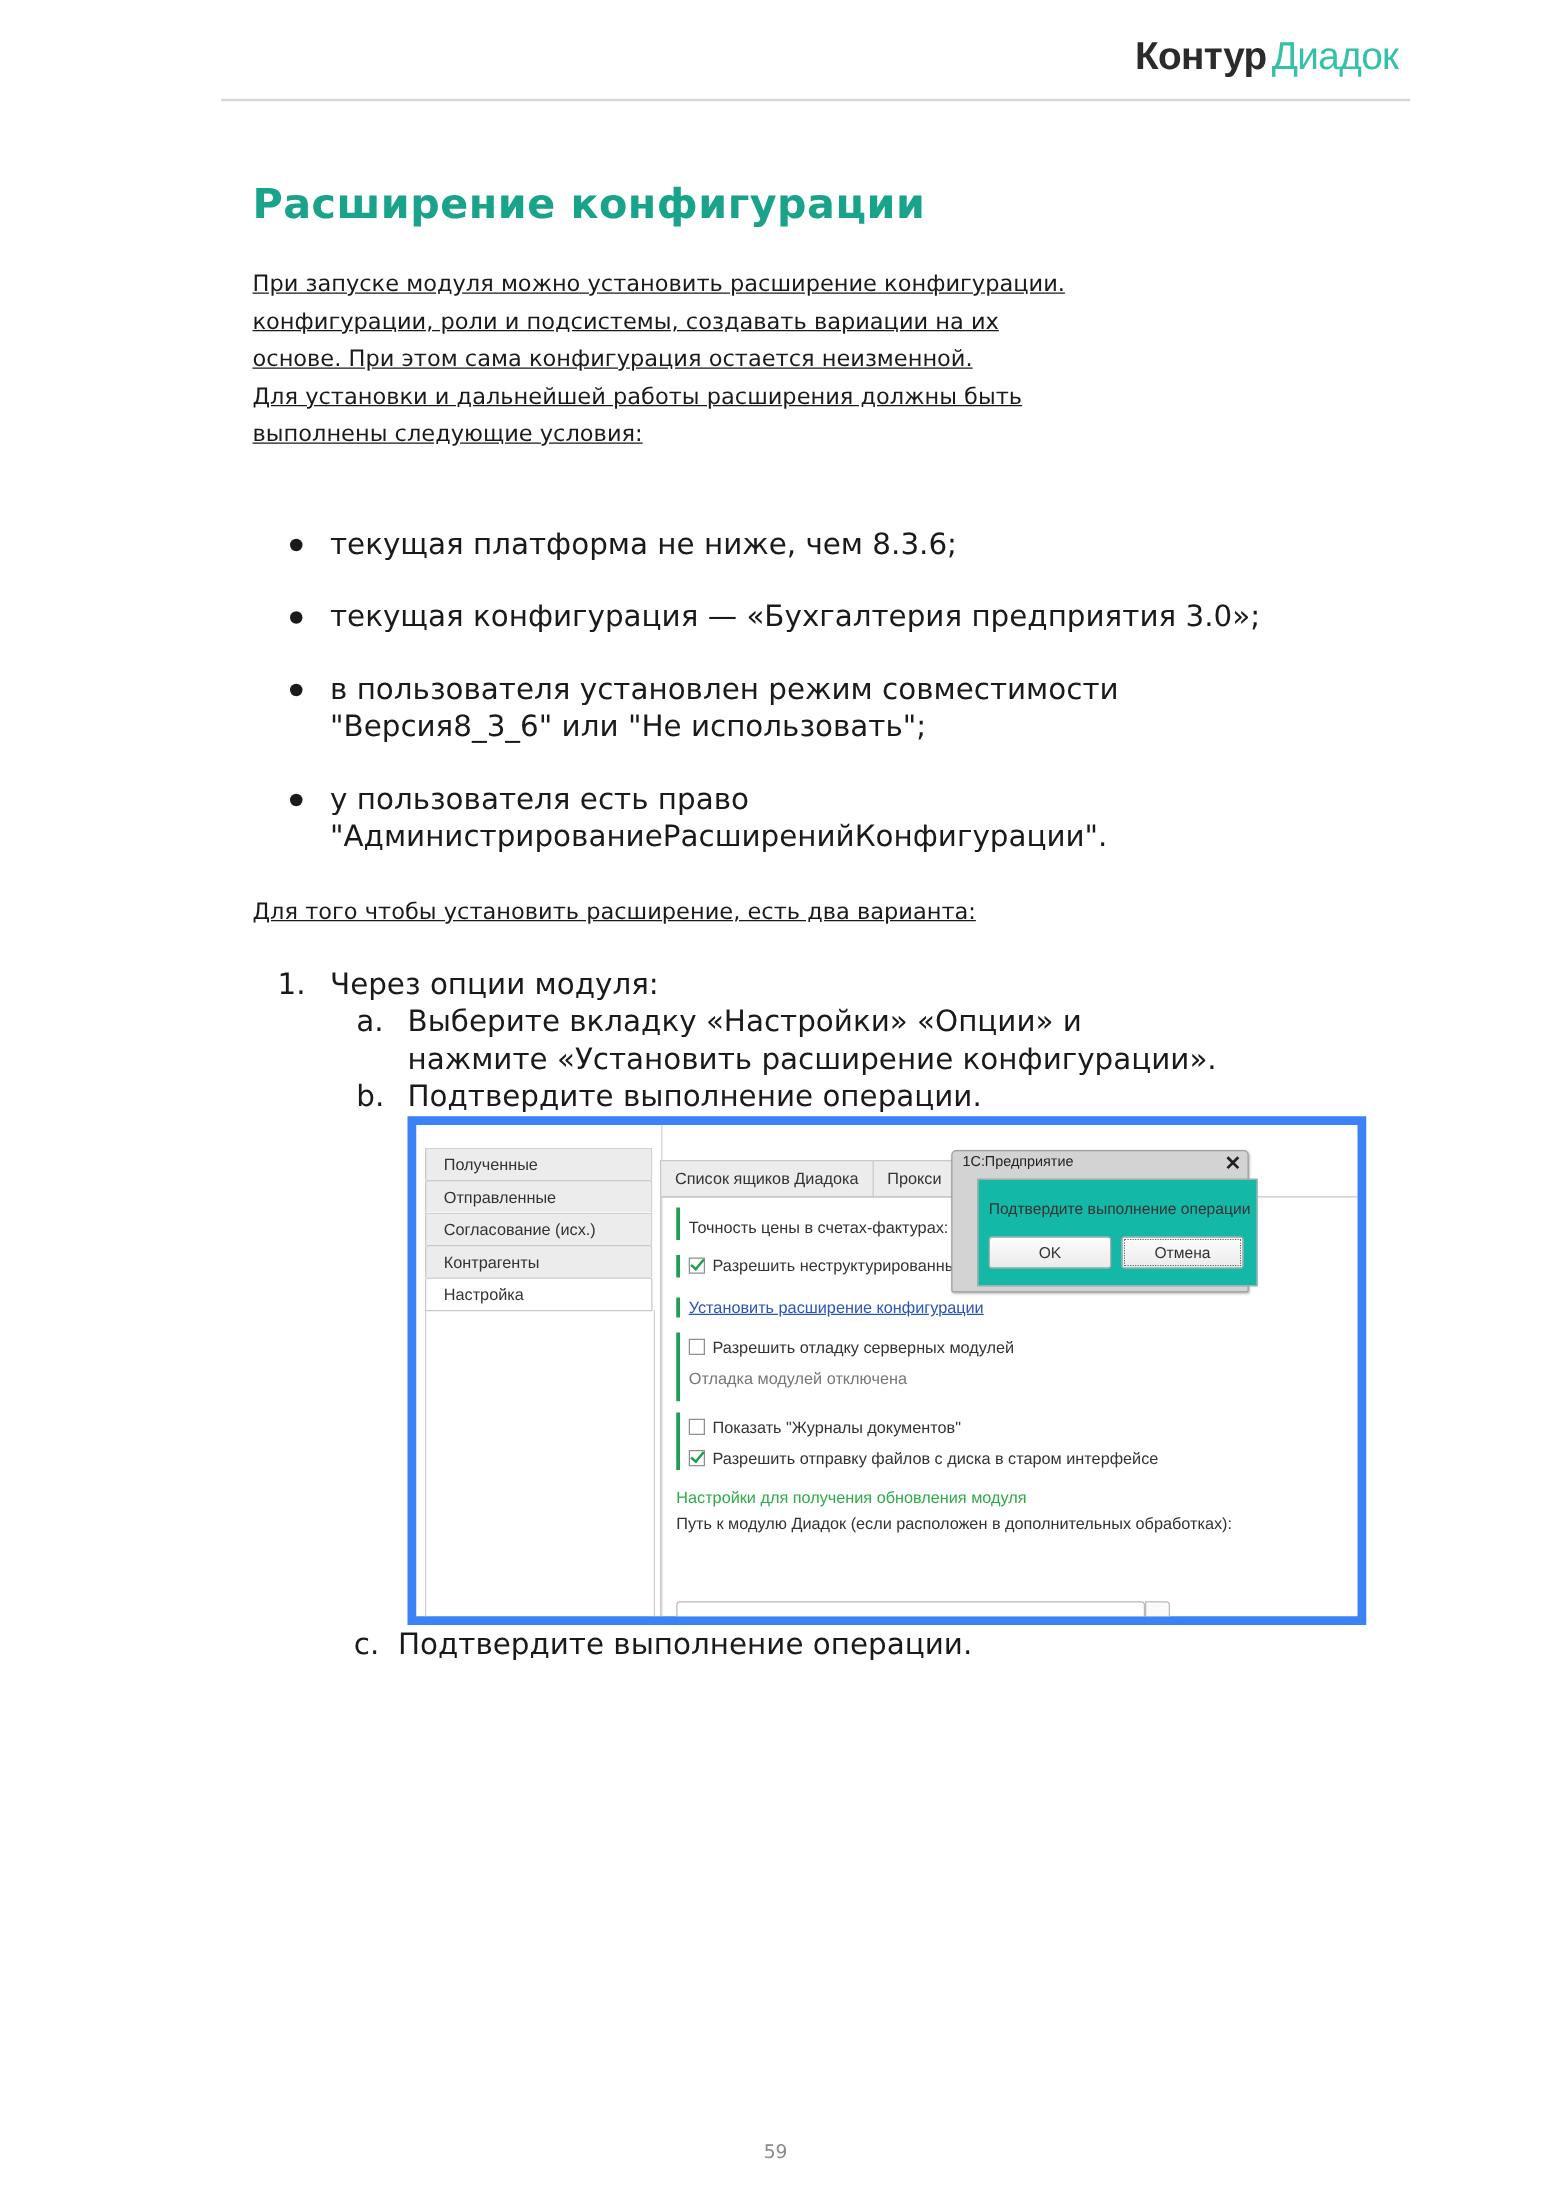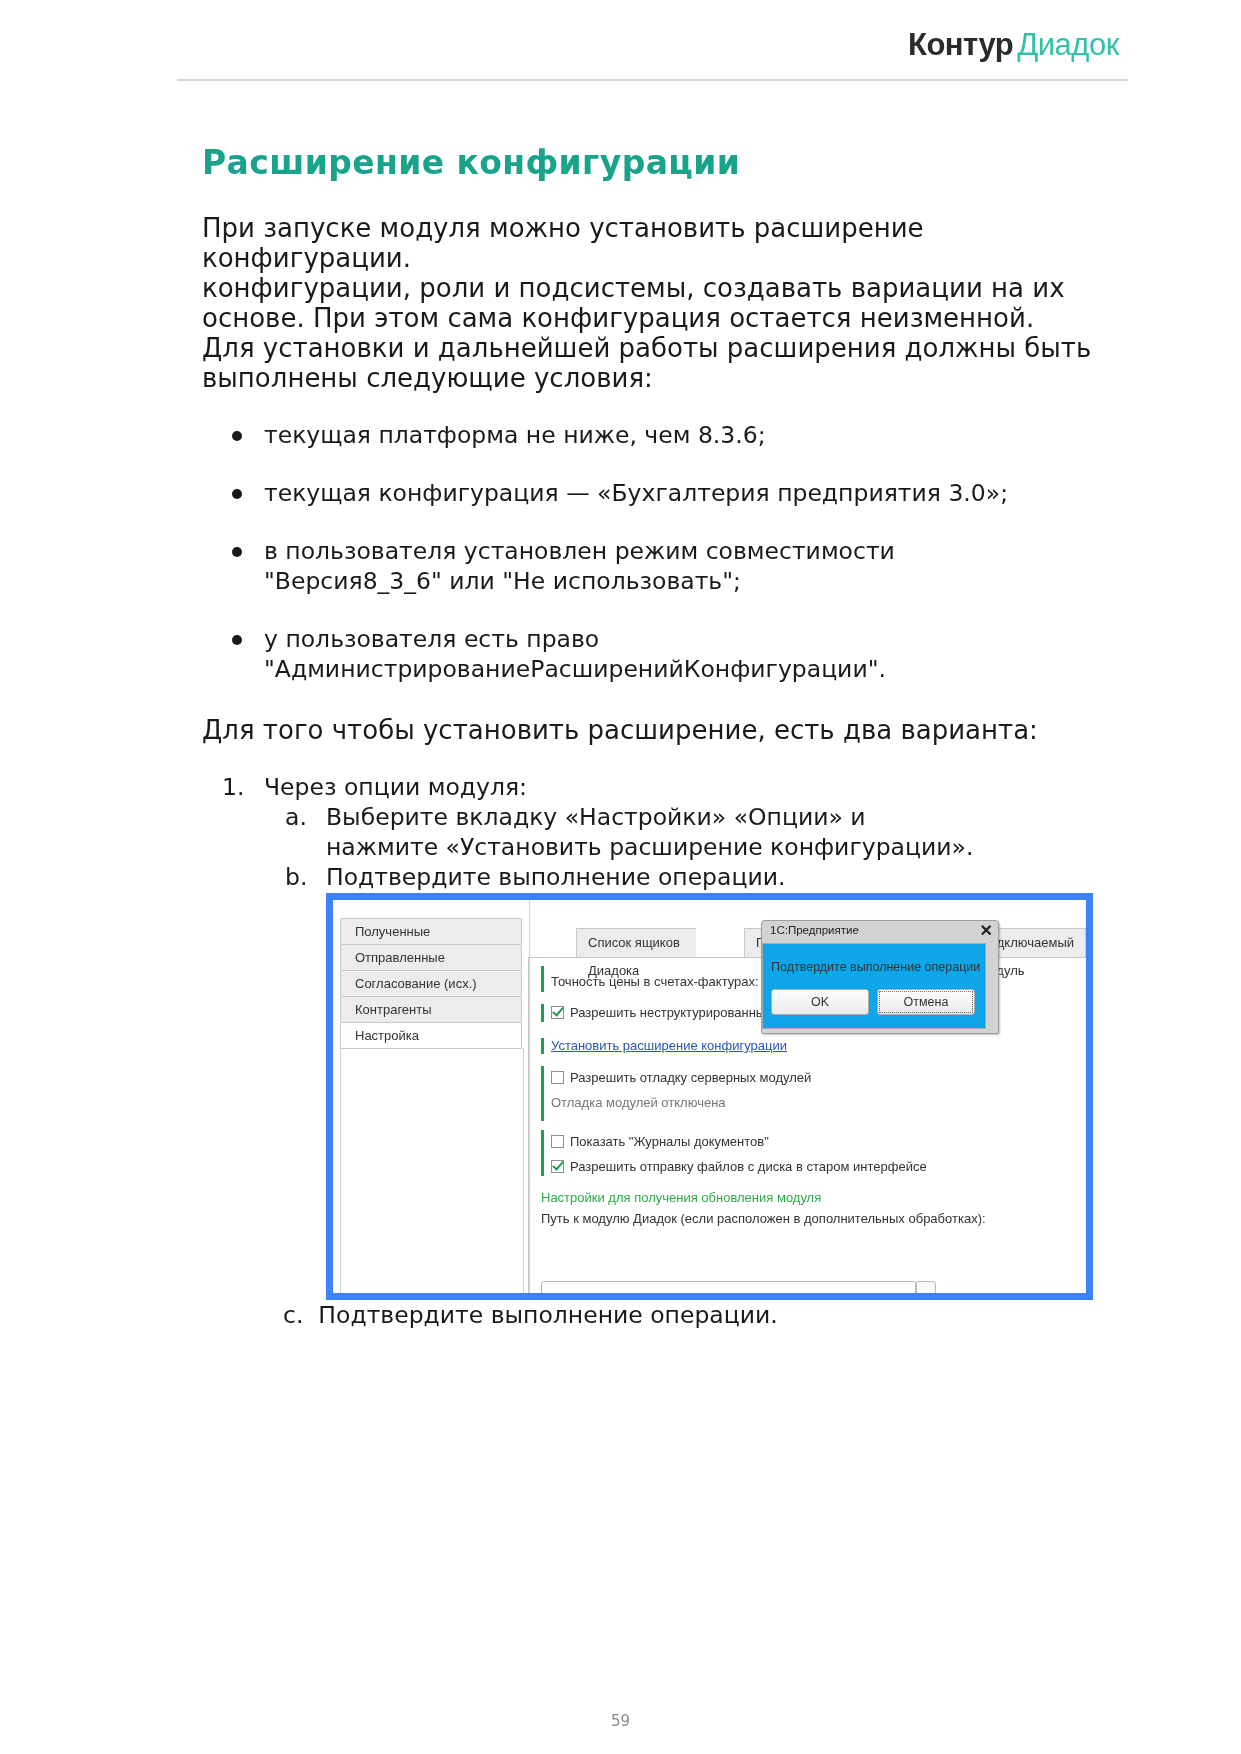--- a/index.html
+++ b/index.html
@@ -8,21 +8,21 @@
 
   
   .logo { position:absolute; top:27px; left:908px; font-family:"Liberation Sans", sans-serif;
           font-size:31px; letter-spacing:-0.5px; white-space:nowrap; }
   .logo .kontur { color:#2b2b2b; font-weight:bold; }
   .logo .diadok { color:#35c0a8; margin-left:4px; }
   .header-rule { position:absolute; top:79px; left:177px; width:951px; height:2px; background:#d6d6d6; }
 
   
   .title { position:absolute; top:143px; left:202px; font-size:33px; font-weight:bold; color:#1aa38b; letter-spacing:0.4px; }
-  .para { position:absolute; left:202px; font-size:26px; line-height:30px; color:#1a1a1a; }
+  .para { position:absolute; left:202px; font-size:18px; line-height:30px; color:#1a1a1a;text-decoration:underline; }
   .intro { top:213px; width:920px; }
   .bullets { position:absolute; left:202px; top:420px; margin:0; padding:0; list-style:none; font-size:23.5px; line-height:30px; }
   .bullets li { position:relative; padding-left:62px; margin-bottom:28px; }
   .bullets li .dot { position:absolute; left:30px; top:11px; width:10px; height:10px; border-radius:50%; background:#1a1a1a; }
   .variants { top:715px; }
   .olist { position:absolute; left:202px; top:772px; font-size:23.5px; line-height:30px; }
   .olist .row { position:relative; white-space:nowrap; }
   .olist .num { position:absolute; }
 
   
@@ -30,21 +30,21 @@
           font-family:"Liberation Sans", sans-serif; font-size:13px; color:#333; overflow:hidden; }
   .side { position:absolute; left:7px; top:18px; width:182px; }
   .side-item { height:25px; border:1px solid #c8c8c8; border-bottom:none; background:#ececec; padding-left:14px;
                line-height:25px; font-size:13px; color:#333; border-radius:2px 2px 0 0; }
   .side-item.active { background:#fff; border-bottom:1px solid #c8c8c8; }
   .side-panel { position:absolute; left:7px; top:148px; width:182px; height:250px; border:1px solid #d0d0d0; border-top:none; }
   .vsep { position:absolute; left:196px; top:0; width:1px; height:100%; background:#d4d4d4; }
 
   .tabs { position:absolute; left:195px; top:28px; display:flex; }
   .tab { height:28px; line-height:28px; padding:0 11px; border:1px solid #c8c8c8; border-right:none; background:#ececec;
-         font-size:13px; color:#333;margin-left:48px; }
+         font-size:13px; color:#333; }
   .tab:last-child { border-right:1px solid #c8c8c8; }
   .tab.active { background:#fff; border-bottom-color:#fff; }
   .tabs-line { position:absolute; left:195px; top:57px; width:560px; height:1px; background:#c8c8c8; }
   .content { position:absolute; left:195px; top:58px; width:560px; height:340px; border-left:1px solid #c8c8c8; }
 
   .gbar { position:absolute; width:3px; background:#1e9e56; }
   .c-row { position:absolute; font-size:13px; color:#333; white-space:nowrap; display:flex; align-items:center; }
   .numbox { width:24px; height:22px; border:1px solid #b9b9b9; border-radius:2px; margin-left:4px; text-align:right;
             line-height:22px; padding-right:4px; box-sizing:border-box; background:#fff; }
   .btn { height:24px; line-height:24px; padding:0 14px; border:1px solid #b5b5b5; border-radius:3px; background:linear-gradient(#fdfdfd,#ececec);
@@ -56,21 +56,21 @@
   .green-head { color:#2eaa4a; }
   .path-input { position:absolute; left:12px; top:323px; width:373px; height:22px; border:1px solid #b9b9b9; border-radius:3px; background:#fff; }
   .path-btn { position:absolute; left:387px; top:323px; width:18px; height:22px; border:1px solid #b9b9b9; border-radius:0 3px 3px 0; background:#fafafa;
               font-size:10px; text-align:center; line-height:26px; color:#555; }
 
   
   .dialog { position:absolute; left:428px; top:20px; width:236px; height:112px; background:#d3d3d3; border:1px solid #9c9c9c;
             border-radius:4px 4px 2px 2px; box-shadow:1px 1px 2px rgba(0,0,0,.25); }
   .dialog-title { position:absolute; left:8px; top:3px; font-size:11.5px; color:#222; }
   .dialog-close { position:absolute; right:5px; top:0px; font-size:16px; font-weight:bold; color:#222; }
-  .dialog-body { position:absolute; left:0; top:22px; width:222px; height:84px; background:#0ea5e9; border:1px solid #aaa; }
+  .dialog-body { position:absolute; left:20px; top:22px; width:222px; height:84px; background:#14b8a6; border:1px solid #aaa; }
   .dialog-msg { position:absolute; left:8px; top:16px; font-size:12.5px; color:#333; white-space:nowrap; }
   .dlg-btn { position:absolute; top:45px; width:96px; height:24px; border:1px solid #adadad; border-radius:3px;
              background:linear-gradient(#fdfdfd,#ebebeb); text-align:center; line-height:24px; font-size:12.5px; color:#333; }
   .dlg-btn.focused { outline:1px dotted #666; outline-offset:-3px; }
 
   .step-c { position:absolute; left:283px; top:1300px; font-size:23.5px; line-height:30px; white-space:nowrap; }
   .page-num { position:absolute; top:1712px; left:0; width:1241px; text-align:center; font-size:15px; color:#8a8a8a; }
 </style>
 </head>
 <body>

